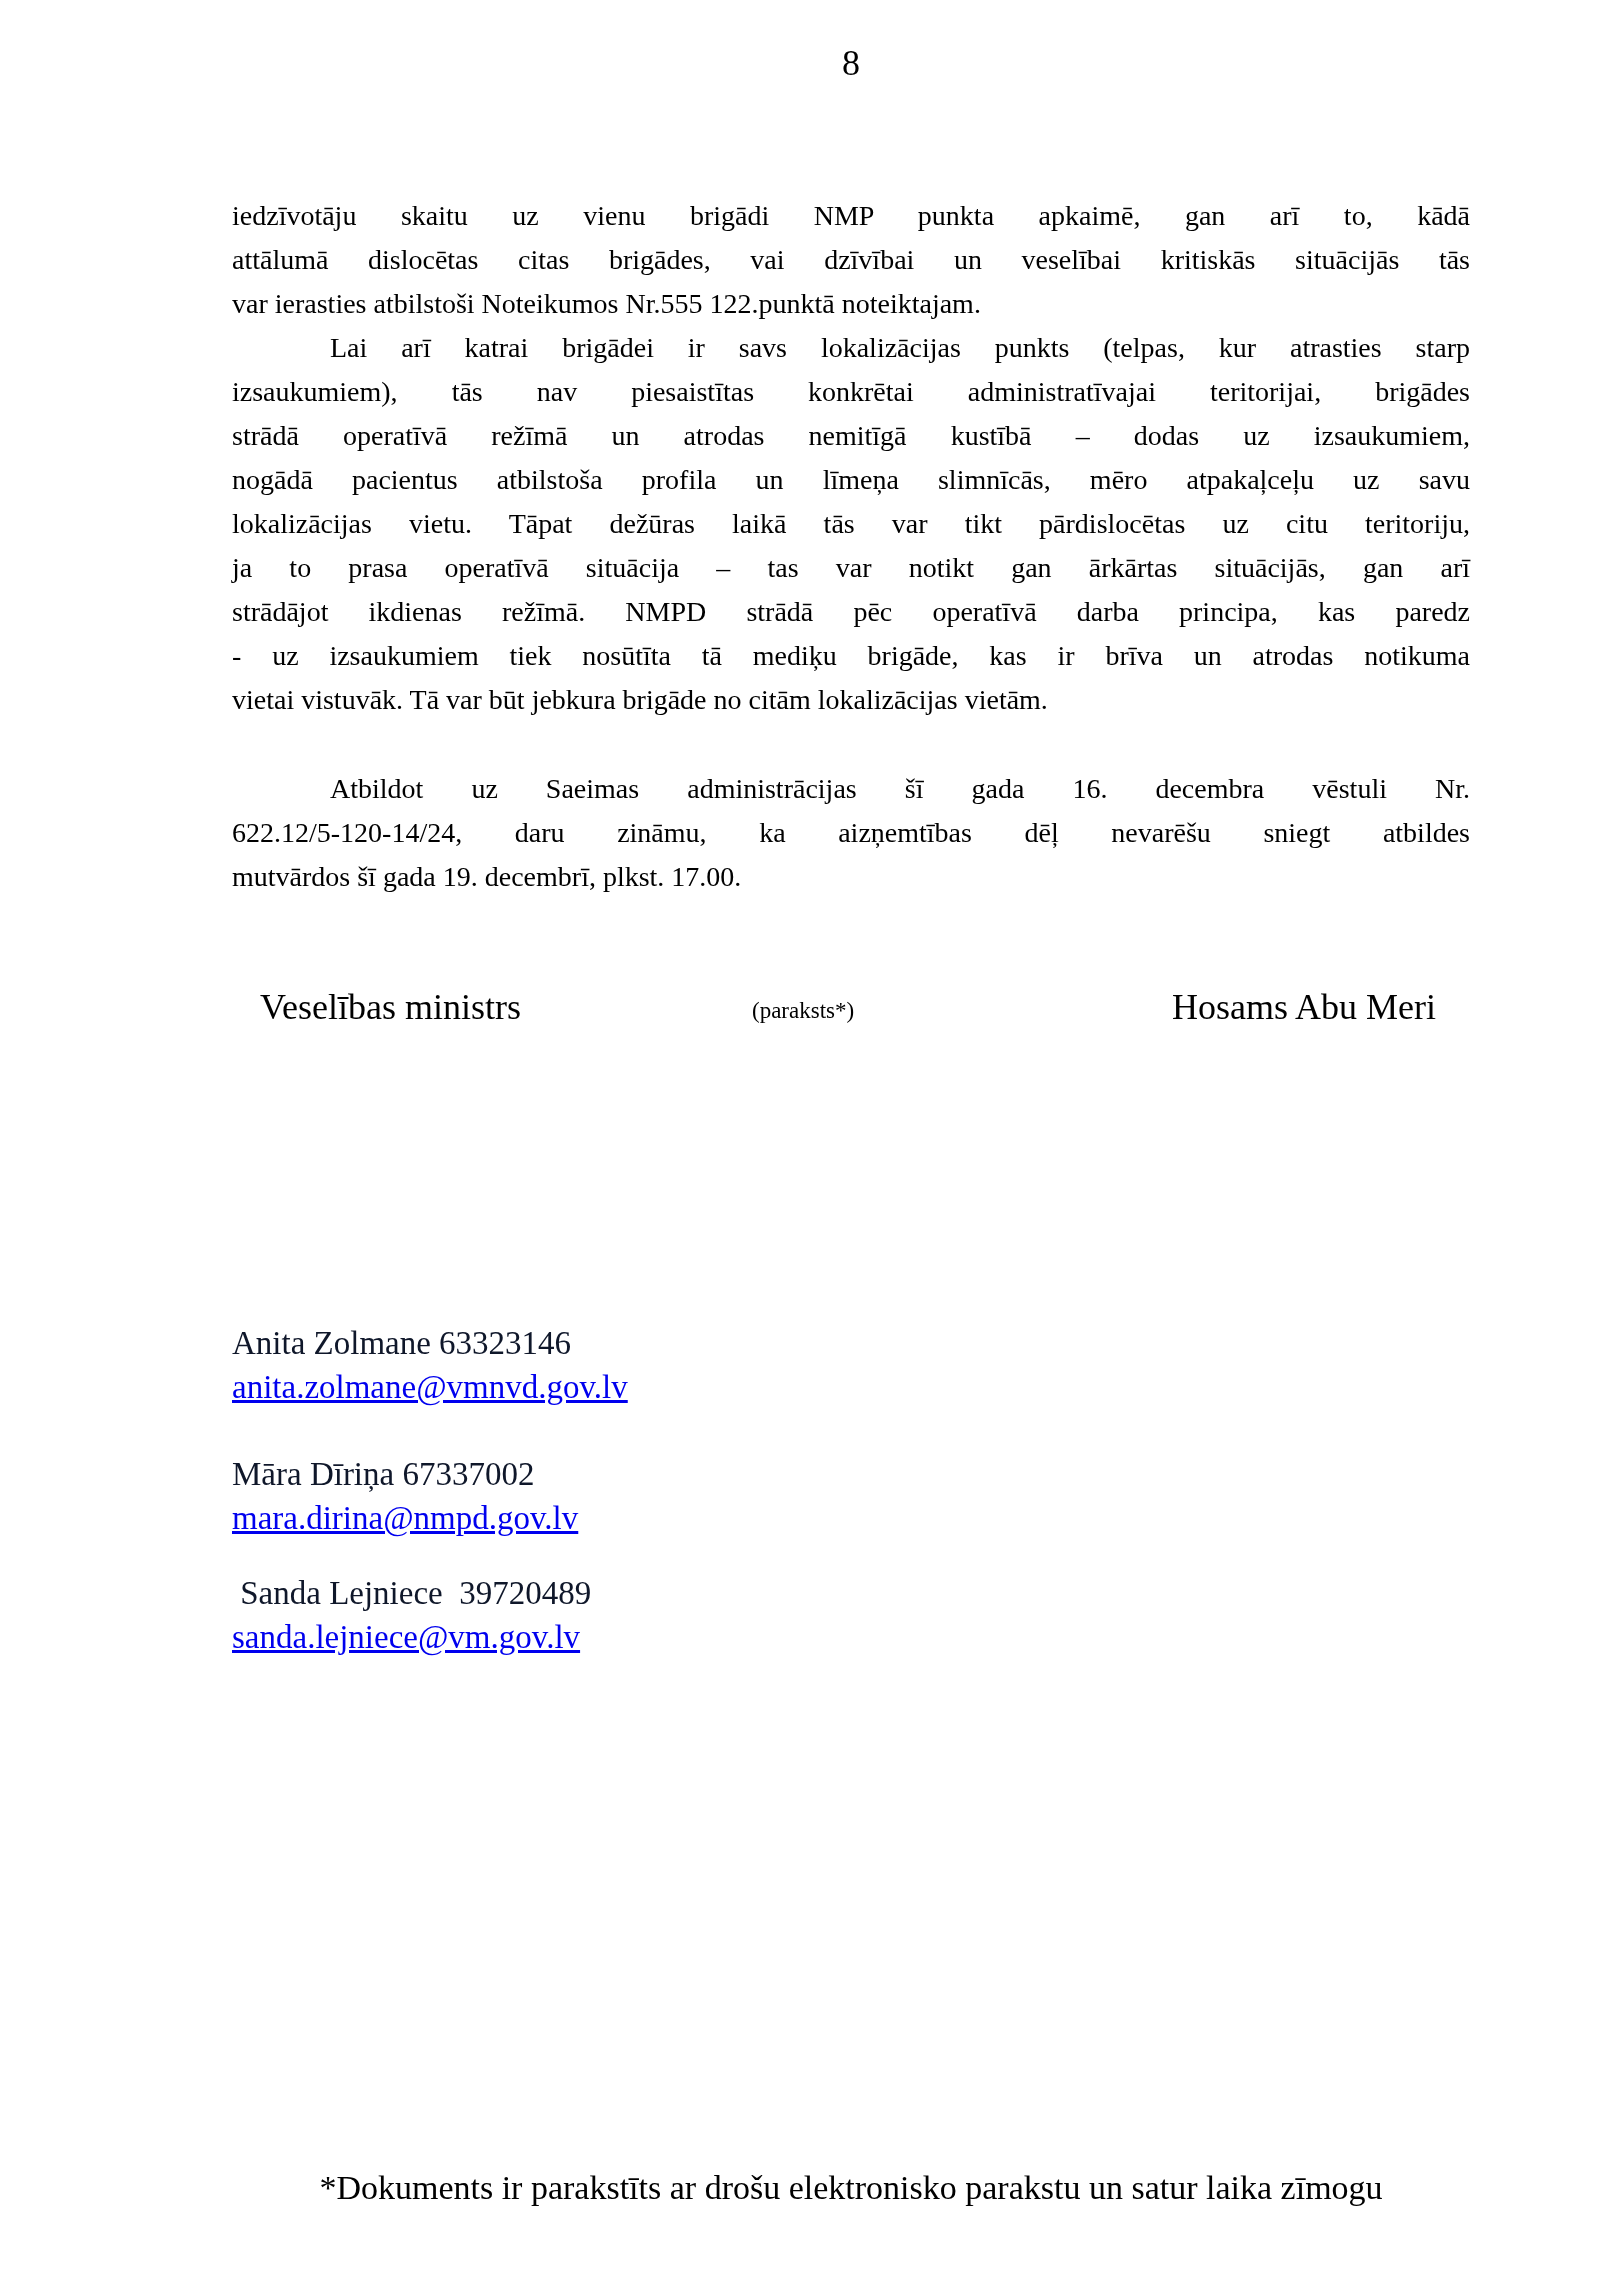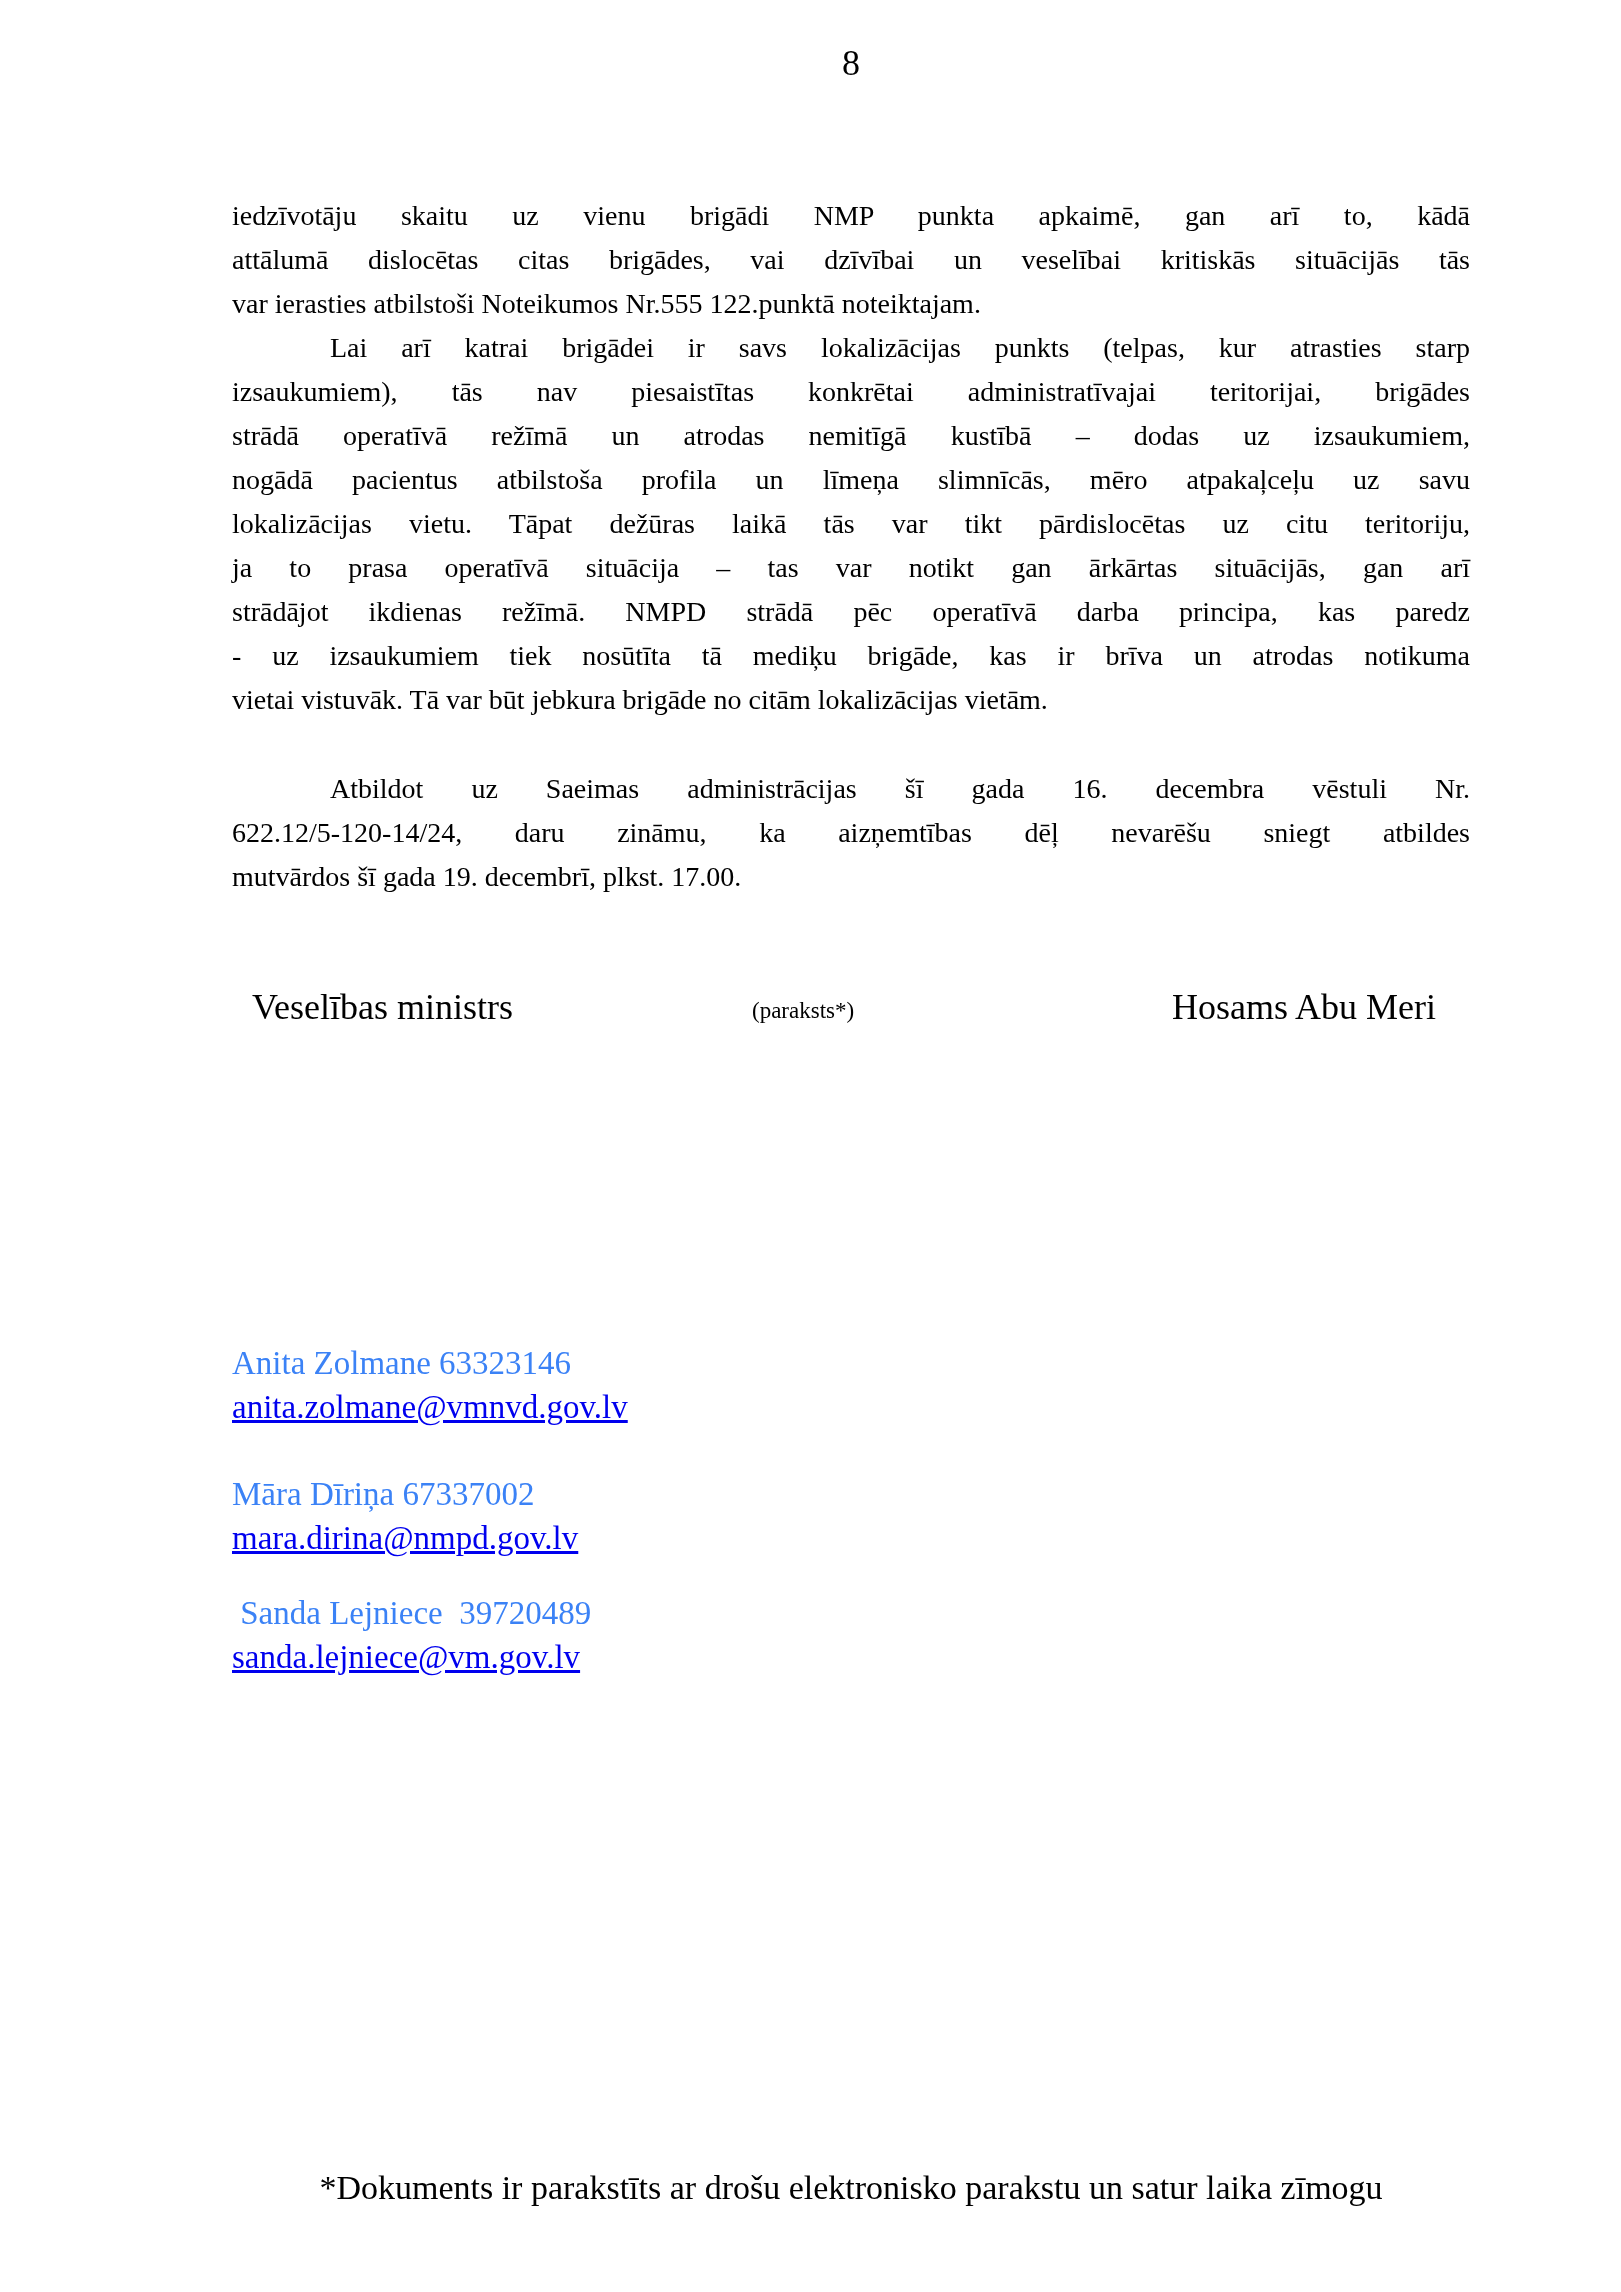--- a/index.html
+++ b/index.html
@@ -66,22 +66,21 @@
   }
   .contact-block {
     position: absolute;
     left: 0;
     width: 882px;
     font-size: 33px;
     line-height: 44px;
   }
   .contact-name {
     white-space: pre-wrap;
-    color: #3b82f6;
-    margin-top: 20px;
+    color: #0f172a;
   }
   .contact-email a {
     color: var(--link-color, #0000EE);
   }
   .footer-note {
     position: absolute;
     top: 2168px;
     left: 232px;
     width: 1238px;
     text-align: center;
@@ -116,21 +115,21 @@
   </div>
 
   <div class="text-block" style="top:767px">
     <div class="para">
         <div class="line first-indent">Atbildot uz Saeimas administrācijas šī gada 16. decembra  vēstuli Nr.</div>
         <div class="line">622.12/5-120-14/24, daru zināmu, ka aizņemtības dēļ nevarēšu sniegt atbildes</div>
         <div class="line last">mutvārdos šī gada 19. decembrī, plkst. 17.00.</div>
       </div>
   </div>
 
-  <div class="signature-role" style="top:985px; left:252px">Veselības ministrs</div>
+  <div class="signature-role" style="top:985px; left:260px">Veselības ministrs</div>
   <div class="signature-note" style="top:994px; left:752px">(paraksts*)</div>
   <div class="signature-name" style="top:985px; left:1172px">Hosams Abu Meri</div>
 
   <div class="contacts">
 
     <div class="contact-block" style="top:1321px">
       <div class="contact-name">Anita Zolmane 63323146</div>
       <div class="contact-email">
         <a href="#">anita.zolmane@vmnvd.gov.lv</a>
       </div>

